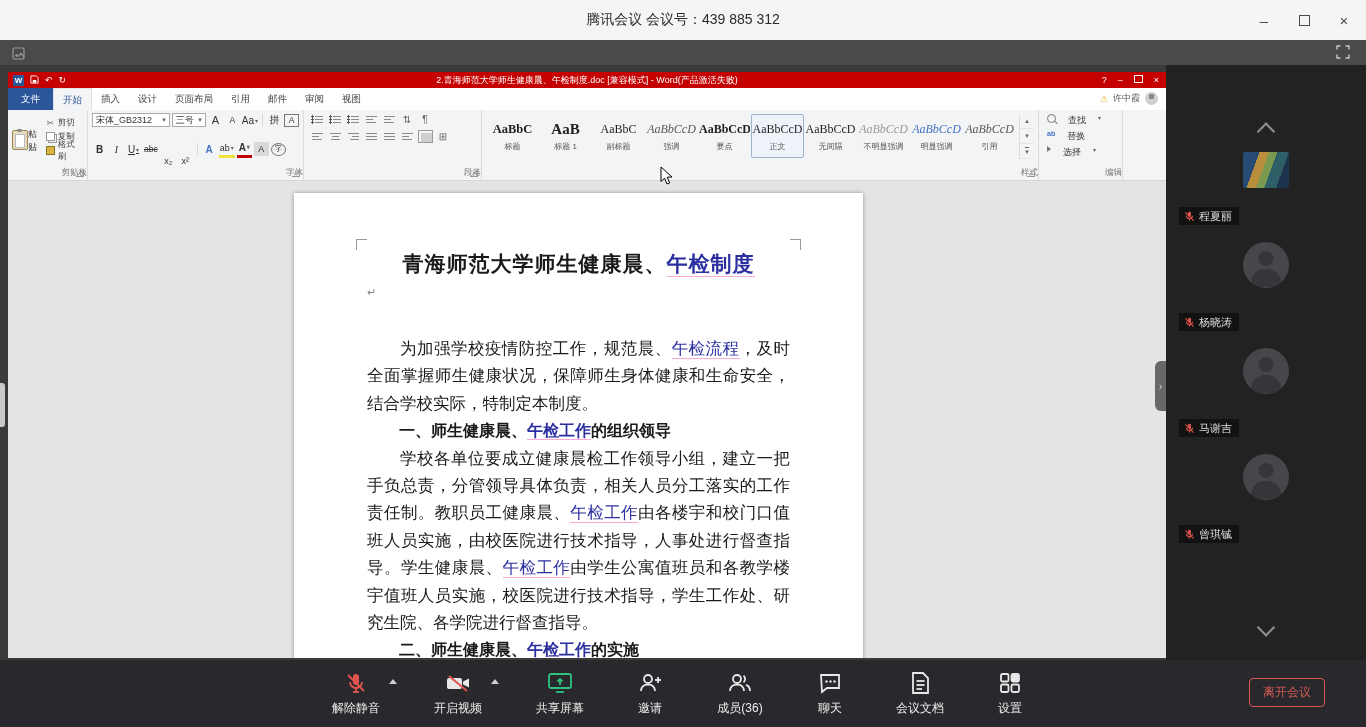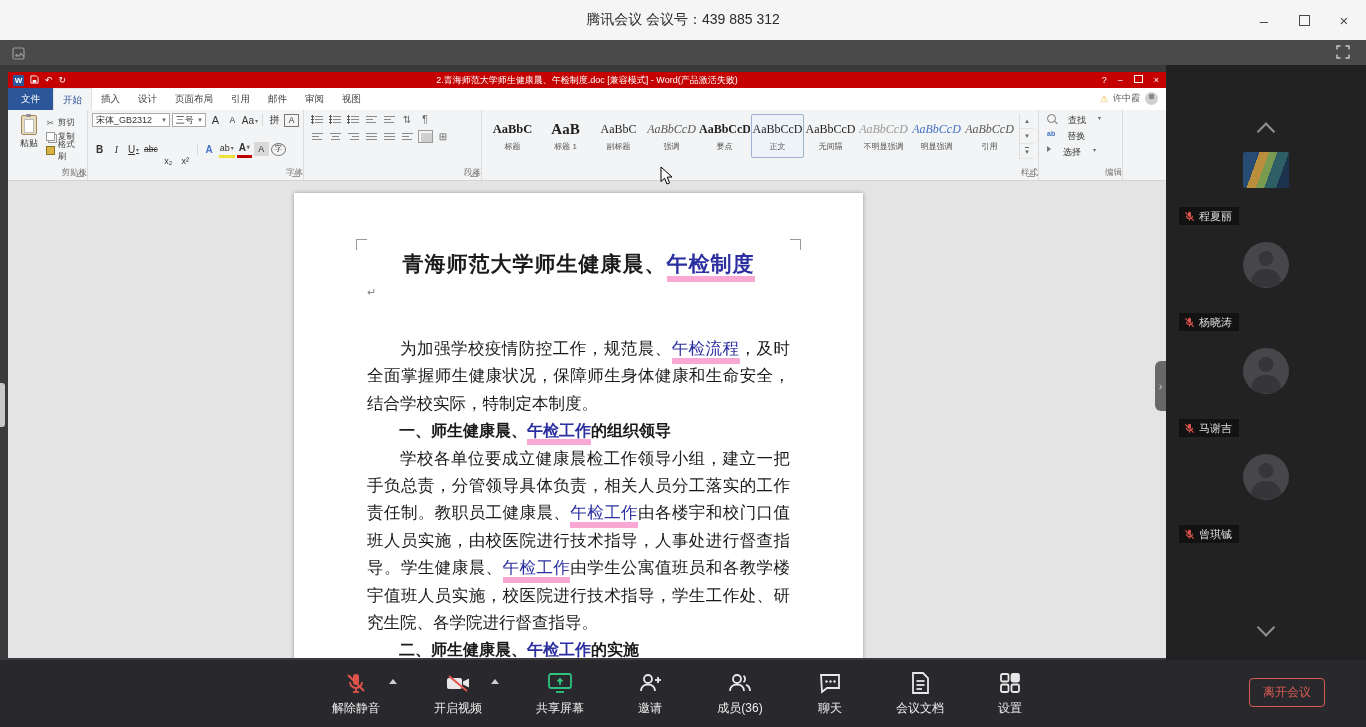--- a/index.html
+++ b/index.html
@@ -48,21 +48,21 @@
 
   .word-ribbon{height:70px;background:#f3f4f5;border-bottom:1px solid #d5d5d5;display:flex;position:relative;flex:none;}
   .rgroup{position:relative;border-right:1px solid #dcdcdc;padding:3px 4px 14px;box-sizing:border-box;flex:none;}
   .rgroup-label{position:absolute;bottom:1px;left:0;right:0;text-align:right;font-size:8.5px;color:#777;}
   .dlg{position:absolute;right:3px;bottom:3px;width:7px;height:7px;border-right:1px solid #999;border-bottom:1px solid #999;}
   .dlg::before{content:"";position:absolute;right:1px;bottom:1px;width:4px;height:4px;
     background:linear-gradient(135deg,transparent 45%,#999 45% 60%,transparent 60%);}
 
   
   .g-clip{width:80px;display:flex;}
-  .paste-btn{width:34px;display:flex;flex-direction:column;align-items:center;font-size:9px;color:#333;padding-top:2px;}
+  .paste-btn{width:34px;display:flex;flex-direction:row;align-items:center;font-size:9px;color:#333;padding-top:2px;}
   .ic-paste{width:14px;height:18px;border:1px solid #a08552;background:#e8dcc0;border-radius:2px;position:relative;margin-bottom:2px;}
   .ic-paste::before{content:"";position:absolute;left:2px;top:3px;width:8px;height:12px;background:#fff;border:1px solid #bbb;}
   .ic-paste::after{content:"";position:absolute;left:4px;top:-2px;width:5px;height:3px;background:#8f8f8f;border-radius:1px;}
   .mini-col{display:flex;flex-direction:column;justify-content:flex-start;gap:1px;padding-top:3px;}
   .mrow{display:flex;align-items:center;gap:3px;font-size:8.5px;color:#444;height:13px;}
   .mi{width:9px;height:9px;border:1px solid #999;display:inline-block;box-sizing:border-box;background:#fff;}
   .mi-copy{box-shadow:2px 2px 0 -1px #f3f4f5,2px 2px 0 0 #999;}
   .mi-brush{background:#d9b441;border-color:#8a7326;}
   .mglyph{font-size:9px;color:#666;width:9px;text-align:center;}
 
@@ -141,21 +141,21 @@
     box-shadow:0 0 4px rgba(0,0,0,.35);padding:56px 73px 0;box-sizing:border-box;
     font-family:"Liberation Serif",serif;color:#1a1a1a;}
   .crop{position:absolute;width:10px;height:10px;}
   .crop-l{left:62px;top:46px;border-left:1px solid #9a9a9a;border-top:1px solid #9a9a9a;}
   .crop-r{right:62px;top:46px;border-right:1px solid #9a9a9a;border-top:1px solid #9a9a9a;}
   .doc-title{text-align:center;font-size:21px;font-weight:600;letter-spacing:1px;line-height:30px;}
   .para-mark{font-size:11px;color:#888;height:26px;line-height:26px;}
   .body-p{font-size:16.5px;line-height:27.4px;text-align:justify;text-indent:2em;margin:0;}
   .p-first{margin-top:30px;}
   .body-h{font-family:"Liberation Sans",sans-serif;font-weight:bold;font-size:16px;line-height:27.4px;text-indent:2em;margin:0;}
-  .rev{color:#2b2fa0;border-bottom:6px solid #f9a8d4;}
+  .rev{color:#2b2fa0;border-bottom:1px solid #f9a8d4;}
 
   
   .sidebar{position:absolute;top:65px;left:1166px;width:200px;height:595px;background:#222222;overflow:hidden;}
   .chev{width:11px;height:11px;border-top:2px solid #8f8f8f;border-right:2px solid #8f8f8f;display:inline-block;}
   .sb-chev-top{position:absolute;top:60px;left:50%;transform:translateX(-50%) rotate(-45deg);}
   .sb-chev-bottom{position:absolute;top:556px;left:50%;transform:translateX(-50%) rotate(135deg);z-index:5;}
   .sb-video{position:absolute;top:87px;left:50%;transform:translateX(-50%);width:46px;height:36px;border-radius:2px;
     background:linear-gradient(110deg,#274b72 0 28%,#b98f3e 28% 44%,#7a9a50 44% 58%,#2e5e66 58% 78%,#1c3350 78% 100%);}
   .sb-list{position:absolute;top:142px;left:0;right:0;}
   .p-block{height:106px;}

